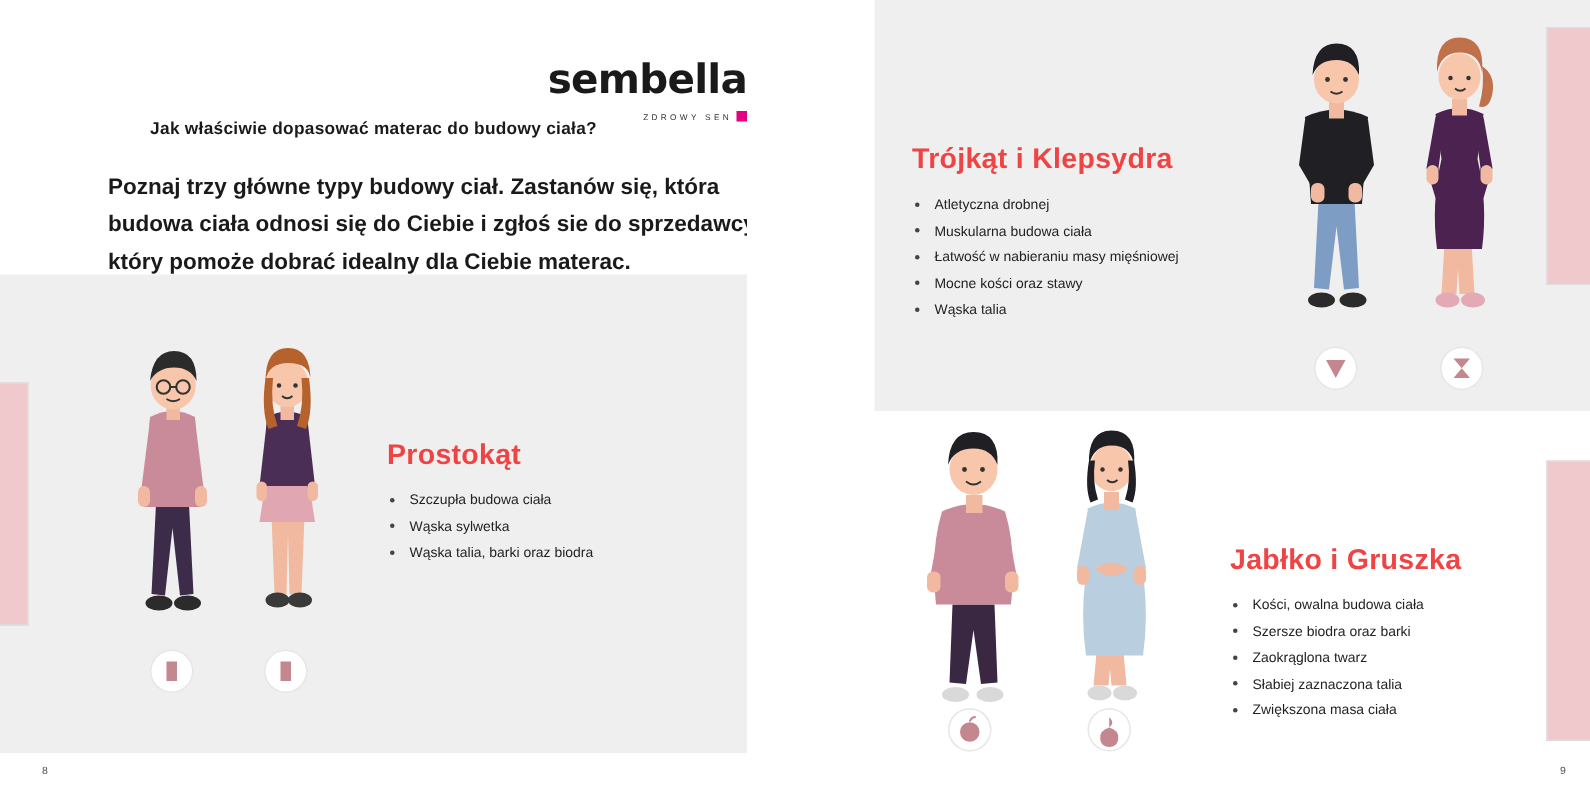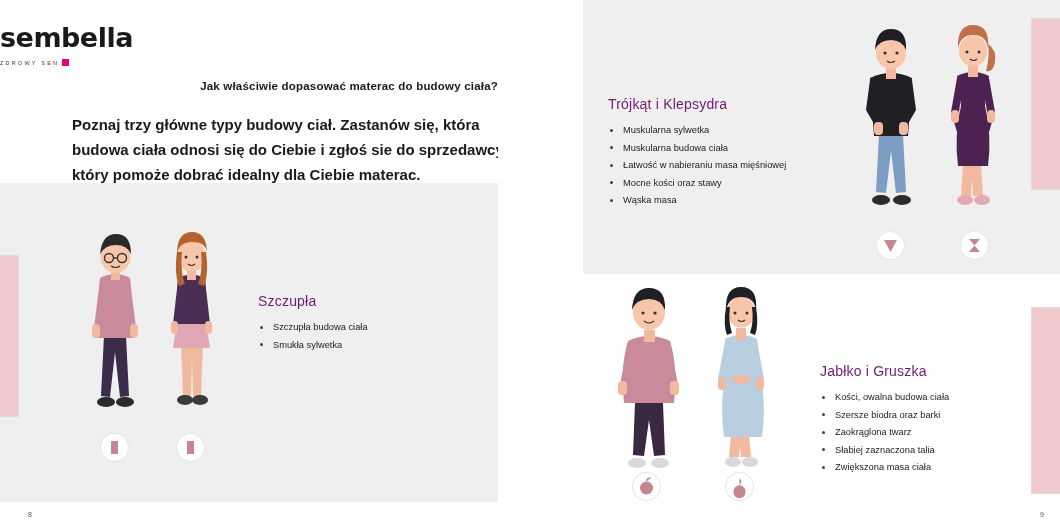--- a/index.html
+++ b/index.html
@@ -8,55 +8,55 @@
     background:#ffffff;
     font-family:"Liberation Sans", sans-serif;
     overflow:hidden;
     position:relative;
   }
   .page{position:absolute;top:0;background:#ffffff;overflow:hidden;}
   .page-left{left:0;width:498px;height:527px;}
   .page-right{left:583px;width:477px;height:527px;}
 
   
-  .logo-wrap{position:absolute;top:24px;left:0;width:498px;text-align:left;}
+  .logo-wrap{position:absolute;top:40px;left:0;width:498px;text-align:right;}
   .logo-text{
     font-family:"DejaVu Sans", sans-serif;
     font-size:27px;font-weight:700;letter-spacing:-0.5px;color:#1a1a1a;
     line-height:1;
   }
   .logo-sub{
     margin-top:4px;font-size:5.5px;letter-spacing:2.2px;color:#333;
     display:inline-block;
   }
   .logo-sub .sq{display:inline-block;width:7px;height:7px;background:#e4007f;
     vertical-align:-1px;margin-left:3px;}
 
   .headline{
-    position:absolute;top:80px;left:0;width:498px;text-align:right;
+    position:absolute;top:80px;left:0;width:498px;text-align:center;
     font-size:11.5px;font-weight:700;color:#1a1a1a;letter-spacing:.2px;
   }
   .intro{
     position:absolute;top:113px;left:28px;width:460px;
     font-size:15px;font-weight:700;color:#1a1a1a;line-height:1.65;margin-left:44px;
   }
 
   .band-left{
     position:absolute;top:183px;left:0;width:498px;height:319px;
     background:#efefef;
   }
   .pagenum-left{position:absolute;left:28px;bottom:9px;font-size:7px;color:#555;}
 
   .pink-bar-left{
     position:absolute;left:-8px;top:255px;width:26px;height:160px;
     background:#f0c9cd;border:1px solid #dcdcdc;border-left:none;
   }
 
   .block-title{
-    font-size:14px;font-weight:400;color:#701a75;letter-spacing:.2px;
+    font-size:19px;font-weight:700;color:#ef4444;letter-spacing:.2px;
   }
   ul.features{margin:12px 0 0 0;padding:0;list-style:none;}
   ul.features li{
     position:relative;padding-left:15px;margin-bottom:5px;
     font-size:9.3px;color:#222;line-height:1.35;
   }
   ul.features li:before{
     content:"";position:absolute;left:2px;top:4.5px;
     width:3px;height:3px;border-radius:50%;background:#444;
   }
@@ -157,24 +157,25 @@
         <rect x="10" y="7" width="7" height="13" fill="#c4868f"></rect>
       </svg>
   </div>
   <div class="icon-circle" style="left:177px;top:434px;">
     <svg width="27" height="27" viewBox="0 0 27 27">
         <rect x="10" y="7" width="7" height="13" fill="#c4868f"></rect>
       </svg>
   </div>
 
   <div class="txt-prostokat">
-    <div class="block-title">Szczupła</div>
+    <div class="block-title">Prostokąt</div>
     <ul class="features">
       <li>Szczupła budowa ciała</li>
-      <li>Smukła sylwetka</li>
+      <li>Wąska sylwetka</li>
+      <li>Wąska talia, barki oraz biodra</li>
     </ul>
   </div>
 
   <div class="pagenum-left">8</div>
 </div>
 
 <div class="page page-right"></div>
 <div class="band-right-top"></div>
 <div class="pink-bar-r1"></div>
 <div class="pink-bar-r2"></div>
@@ -223,25 +224,25 @@
 </div>
 <div class="icon-circle" style="left:961px;top:232px;">
   <svg width="27" height="27" viewBox="0 0 27 27">
       <polygon points="8,7 19,7 13.5,13.5 19,20 8,20 13.5,13.5" fill="#c4868f"></polygon>
     </svg>
 </div>
 
 <div class="txt-trojkat">
   <div class="block-title">Trójkąt i Klepsydra</div>
   <ul class="features">
-    <li>Muskularna sylwetka</li>
+    <li>Atletyczna drobnej</li>
     <li>Muskularna budowa ciała</li>
-    <li>Łatwość w nabieraniu masa mięśniowej</li>
+    <li>Łatwość w nabieraniu masy mięśniowej</li>
     <li>Mocne kości oraz stawy</li>
-    <li>Wąska masa</li>
+    <li>Wąska talia</li>
   </ul>
 </div>
 
 <svg class="fig" style="left:610px;top:283px;" width="78" height="200" viewBox="0 0 78 200">
   <path d="M25 120 h28 l2 52 -11 1 -5 -36 -5 36 -11 -1z" fill="#3a2742"></path>
   <ellipse cx="27" cy="180" rx="9" ry="5" fill="#d9d9d9"></ellipse>
   <ellipse cx="50" cy="180" rx="9" ry="5" fill="#d9d9d9"></ellipse>
   <path d="M18 58 q21 -10 42 0 q8 26 4 62 H14 q-4 -36 4 -62z" fill="#c98b9a"></path>
   <path d="M18 60 l-8 42 7 2 6 -38z" fill="#c98b9a"></path>
   <path d="M60 60 l8 42 -7 2 -6 -38z" fill="#c98b9a"></path>

